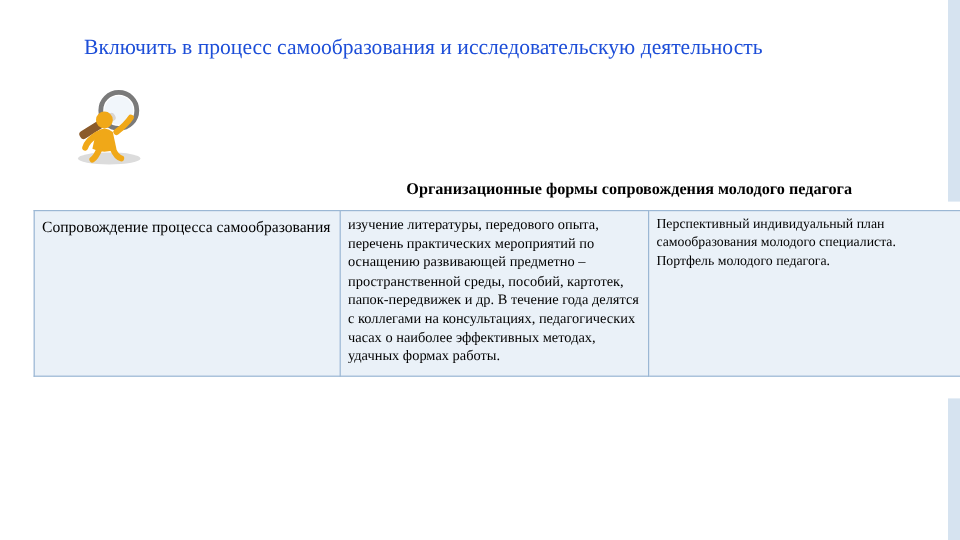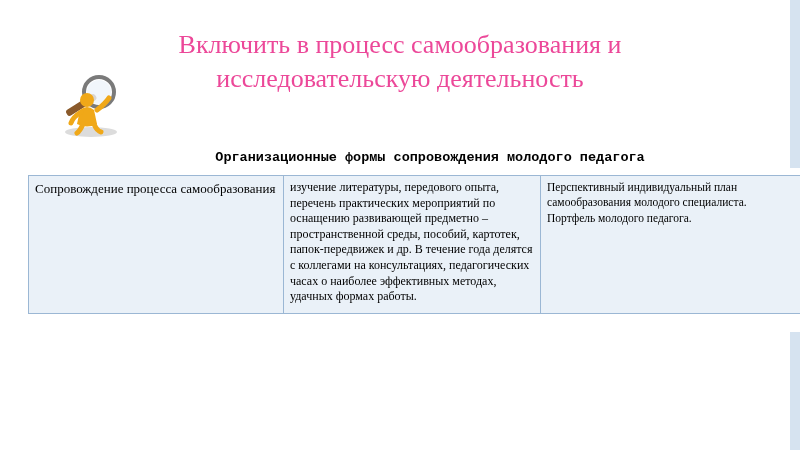--- a/index.html
+++ b/index.html
@@ -35,25 +35,24 @@
   .edge-bar.bottom {
     bottom: 0;
     height: 118px;
   }
 
   .title {
     position: absolute;
     top: 28px;
     left: 70px;
     width: 660px;
-    text-align: center;
-    font-size: 26px;
+    font-size: 18px;
     line-height: 1.3;
     font-family: "Liberation Serif", serif;
-    color: #ec4899;
+    color: #1d4ed8;
   }
 
   
   .figure {
     position: absolute;
     left: 47px;
     top: 62px;
     width: 86px;
     height: 86px;
     border-radius: 50%;
@@ -62,24 +61,24 @@
   }
   .figure svg {
     display: block;
   }
 
   .subtitle {
     position: absolute;
     top: 150px;
     left: 150px;
     width: 560px;
-    text-align: center;
+    text-align: right;
     font-size: 13.5px;
     font-weight: bold;
-    font-family: Liberation Mono, monospace;
+    font-family: Liberation Serif, serif;
   }
 
   table.forms-table {
     position: absolute;
     top: 175px;
     left: 28px;
     width: 744px;
     border-collapse: collapse;
     background: #eaf1f8;
     table-layout: fixed;

